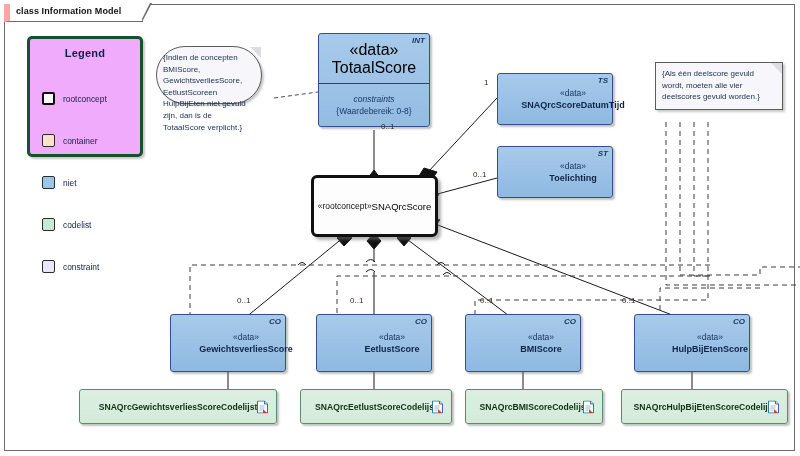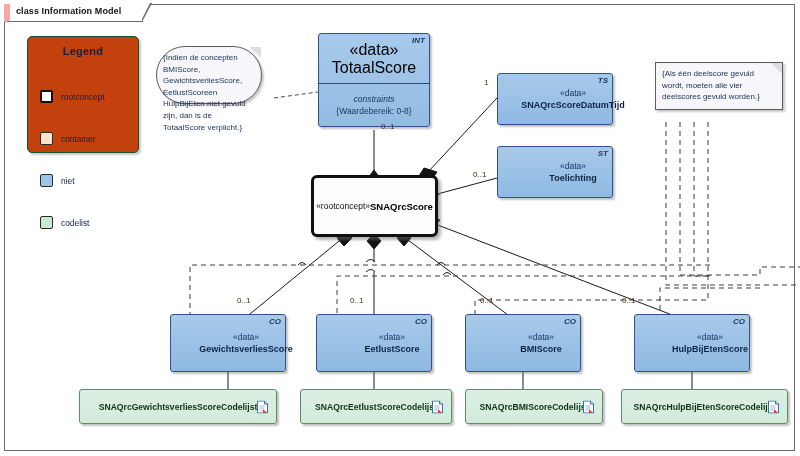--- a/index.html
+++ b/index.html
@@ -98,21 +98,21 @@
   #rootconcept{
     position:absolute;
     box-sizing:border-box;
     background:#fdfdfd;
     border:3px solid #101010;
     border-radius:6px;
     display:flex;flex-direction:row;align-items:center;justify-content:center;
     box-shadow:3px 3px 3px rgba(110,110,110,.5);
   }
   #rootconcept .stereo{font-size:8.5px;color:#111;line-height:12px;}
-  #rootconcept .nm{font-size:9.5px;font-weight:bold;color:#000;line-height:13px;}
+  #rootconcept .nm{font-size:9.5px;font-weight:normal;color:#000;line-height:13px;}
 
   
   #totaalscore{
     position:absolute;box-sizing:border-box;
     border:1px solid #33508c;border-radius:3px;
     box-shadow:2px 2px 2px rgba(120,120,120,.45);
     background:linear-gradient(180deg,#a8caea 0%,#93bce3 100%);
     display:flex;flex-direction:column;
   }
   #ts-head{
@@ -137,22 +137,22 @@
   }
   .note .fold{
     position:absolute;right:0;top:0;width:0;height:0;
     border-left:11px solid transparent;
     border-top:11px solid #dcdce4;
   }
 
   
   #legend{
     position:absolute;left:27px;top:36px;width:110px;height:115px;
-    background:#c2410c;
-    border:1px solid #14532d;
+    background:#f0abfc;
+    border:3px solid #14532d;
     border-radius:5px;
     box-shadow:2px 2px 2px rgba(120,120,120,.4);
   }
   #legend h1{
     margin:0;padding:8px 0 6px 0;
     font-size:11px;font-weight:bold;color:#11204a;text-align:center;
     letter-spacing:.2px;
   }
   .lg-row{display:flex;align-items:center;height:17px;padding-left:12px;margin-top:25px;}
   .lg-sw{
@@ -244,20 +244,24 @@
       <span class="lg-lbl">container</span>
     </div>
     <div class="lg-row">
       <span class="lg-sw" style="background:#9cc6e8"></span>
       <span class="lg-lbl">niet</span>
     </div>
     <div class="lg-row">
       <span class="lg-sw" style="background:#c9e8d6"></span>
       <span class="lg-lbl">codelist</span>
     </div>
+    <div class="lg-row">
+      <span class="lg-sw" style="background:#e6e8f5"></span>
+      <span class="lg-lbl">constraint</span>
+    </div>
   </div>
 
   <div class="note" style="left:156px;top:46px;width:106px;height:58px;border-radius:30px;">
     <span class="fold"></span>
     <span>{Indien de concepten BMIScore, GewichtsverliesScore, EetlustScoreen HulpBijEten niet gevuld zijn, dan is de TotaalScore verplicht.}</span>
   </div>
 
   <div class="note" style="left:655px;top:62px;width:128px;height:48px;">
     <span class="fold"></span>
     <span>{Als één deelscore gevuld wordt, moeten alle vier deelscores gevuld worden.}</span>

